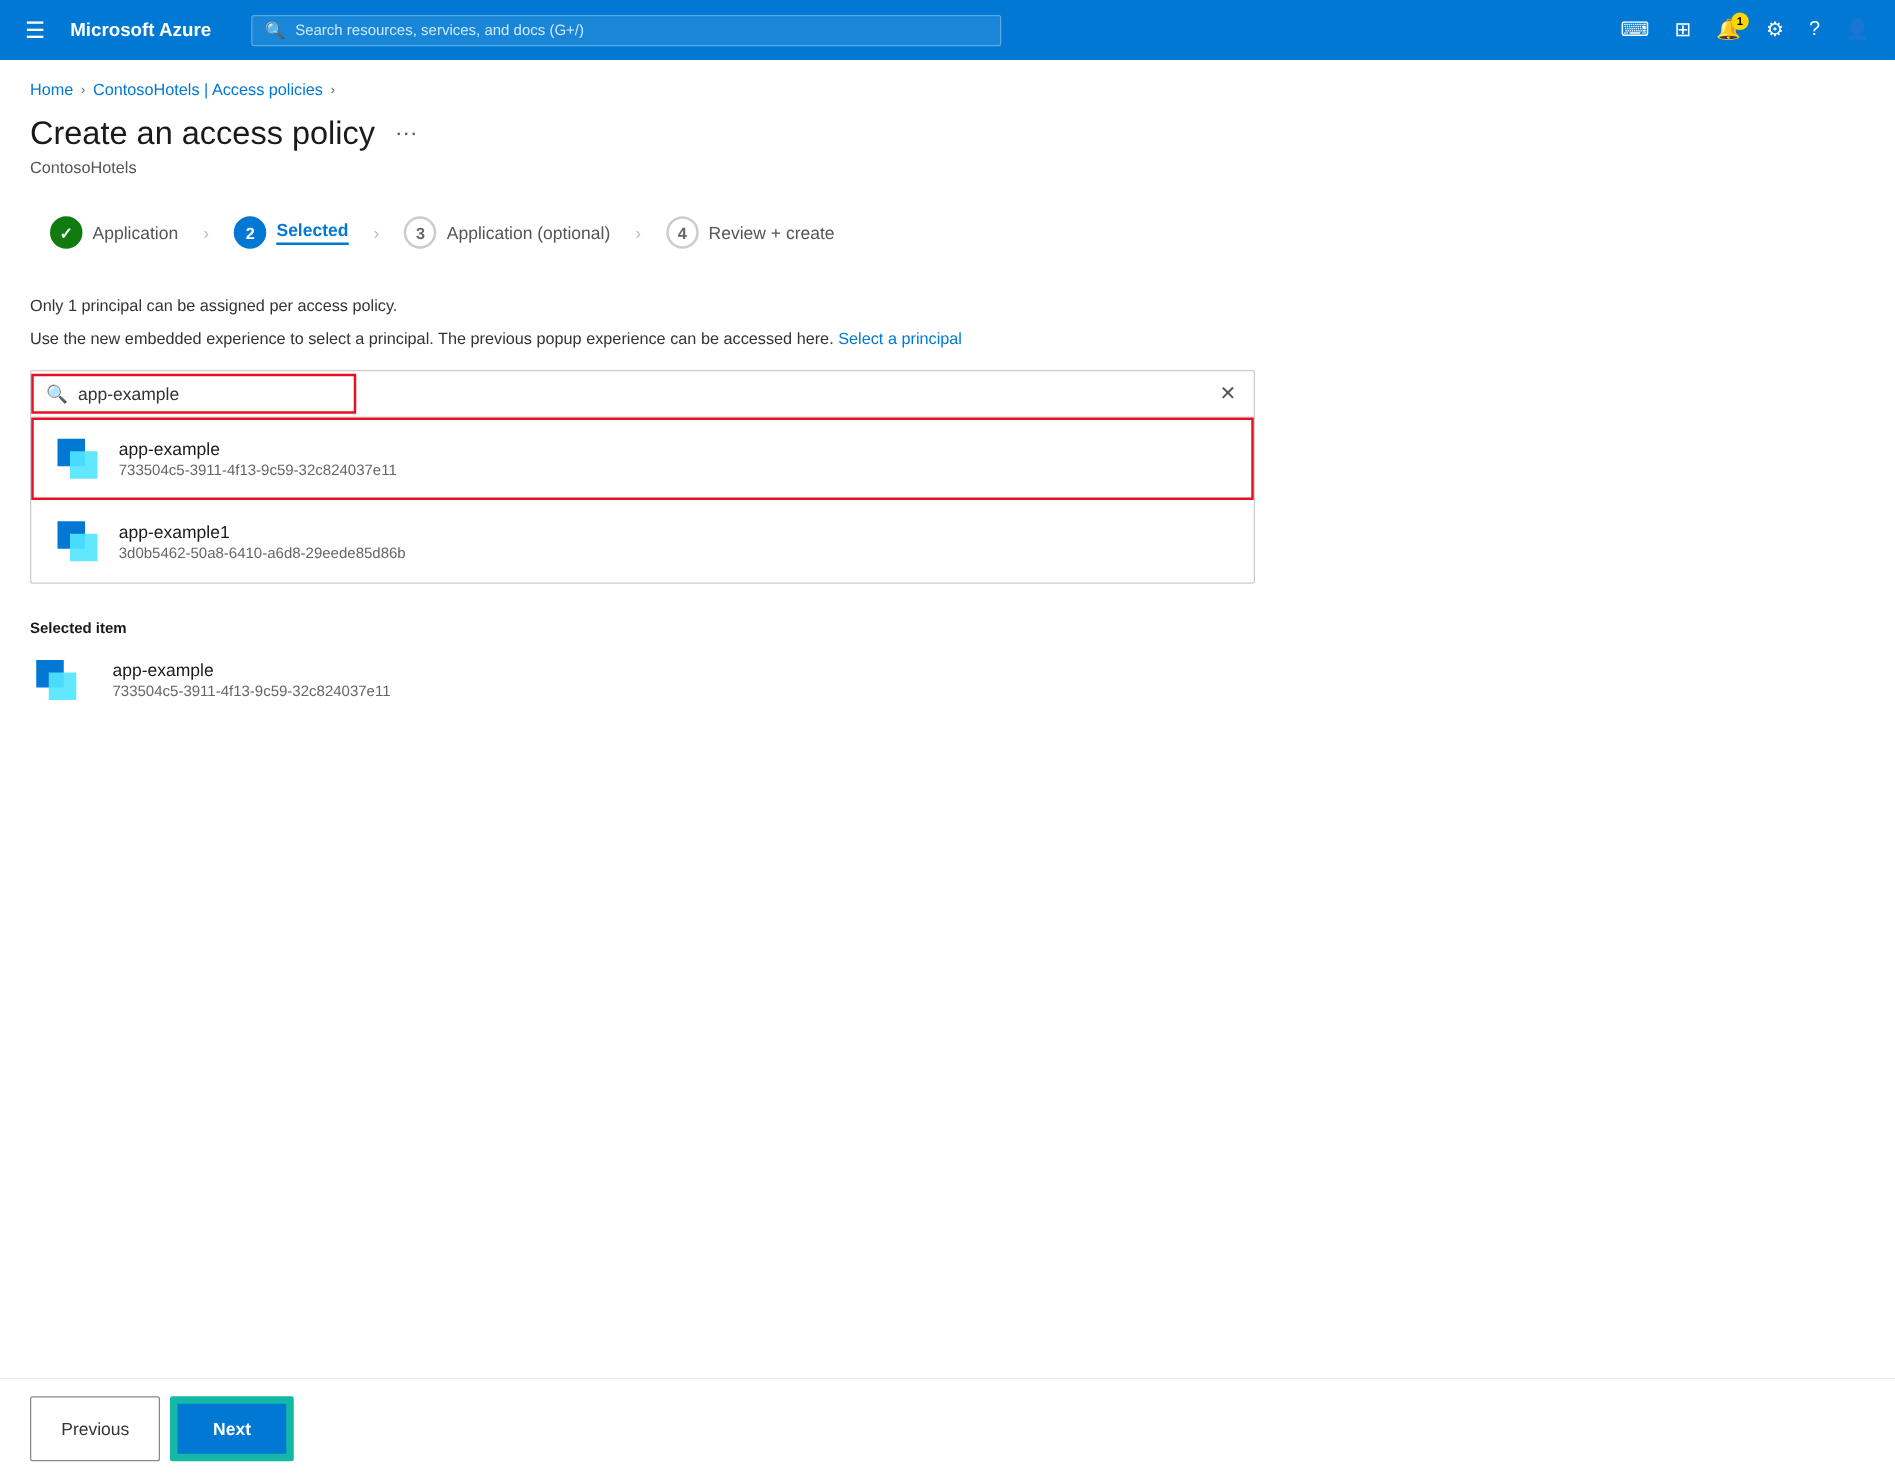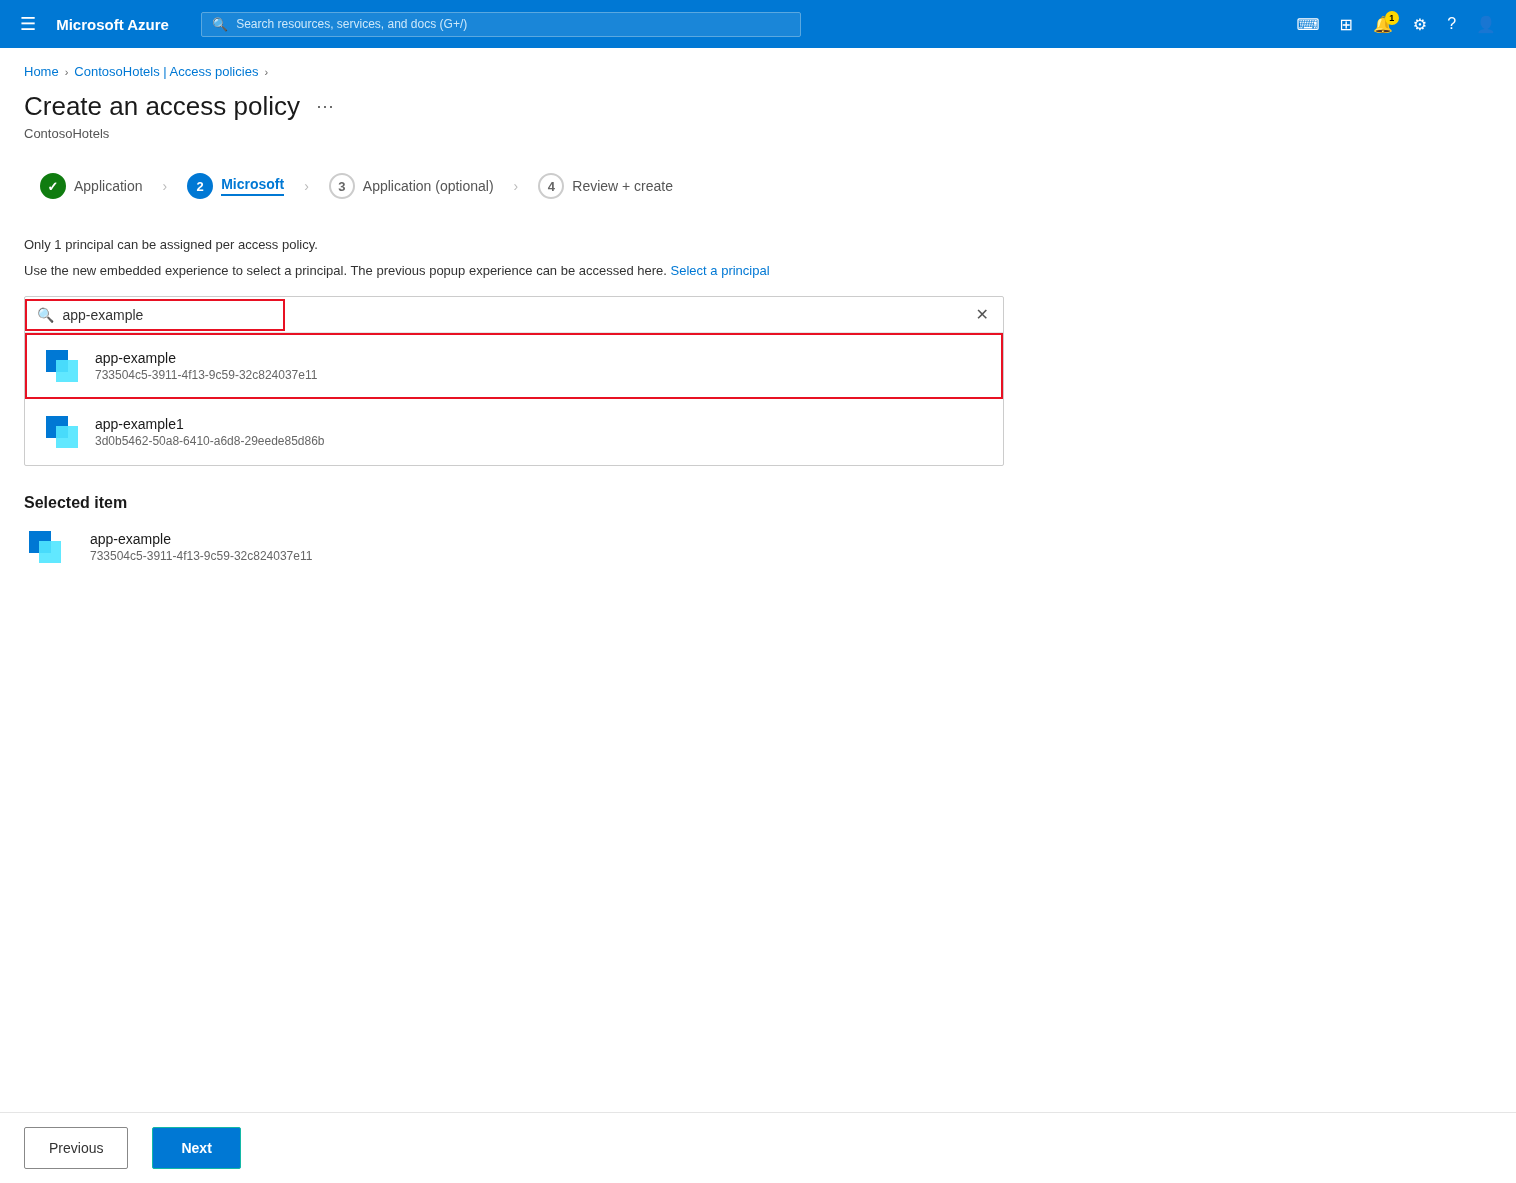--- a/index.html
+++ b/index.html
@@ -249,51 +249,51 @@
       flex-shrink: 0;
       position: relative;
     }
 
     .result-item-info { display: flex; flex-direction: column; }
     .result-item-name { font-size: 14px; font-weight: 500; color: #1a1a1a; }
     .result-item-id { font-size: 12px; color: #666; margin-top: 2px; }
 
     
     .selected-section { margin-top: 28px; }
-    .selected-title { font-size: 16px; font-weight: 600; color: #1a1a1a; margin-bottom: 14px; }
+    .selected-title { font-size: 12px; font-weight: 600; color: #1a1a1a; margin-bottom: 14px; }
     .selected-item-row {
       display: flex;
       align-items: center;
       gap: 12px;
     }
 
     
     .bottom-bar {
       position: fixed;
       bottom: 0;
       left: 0;
       right: 0;
       background: #fff;
       border-top: 1px solid #e5e5e5;
       padding: 14px 24px;
       display: flex;
-      gap: 24px;
+      gap: 8px;
     }
     .btn-previous {
       background: #fff;
       border: 1px solid #888;
       color: #333;
       padding: 8px 24px;
       font-size: 14px;
       cursor: pointer;
       border-radius: 2px;
     }
     .btn-next {
       background: #0078d4;
-      border: 1px solid #14b8a6;
+      border: 6px solid #14b8a6;
       color: #fff;
       padding: 12px 28px;
       font-size: 14px;
       cursor: pointer;
       border-radius: 2px;
       font-weight: 600;
     }
 
     
     .azure-app-svg {
@@ -354,21 +354,21 @@
   <div class="wizard-steps">
 
     <div class="wizard-step">
       <div class="step-circle completed">✓</div>
       <span class="step-label">Application</span>
     </div>
     <span class="step-separator">›</span>
 
     <div class="wizard-step">
       <div class="step-circle active">2</div>
-      <span class="step-label active">Microsoft</span>
+      <span class="step-label active">Selected</span>
     </div>
     <span class="step-separator">›</span>
 
     <div class="wizard-step">
       <div class="step-circle">3</div>
       <span class="step-label">Application (optional)</span>
     </div>
     <span class="step-separator">›</span>
 
     <div class="wizard-step">

